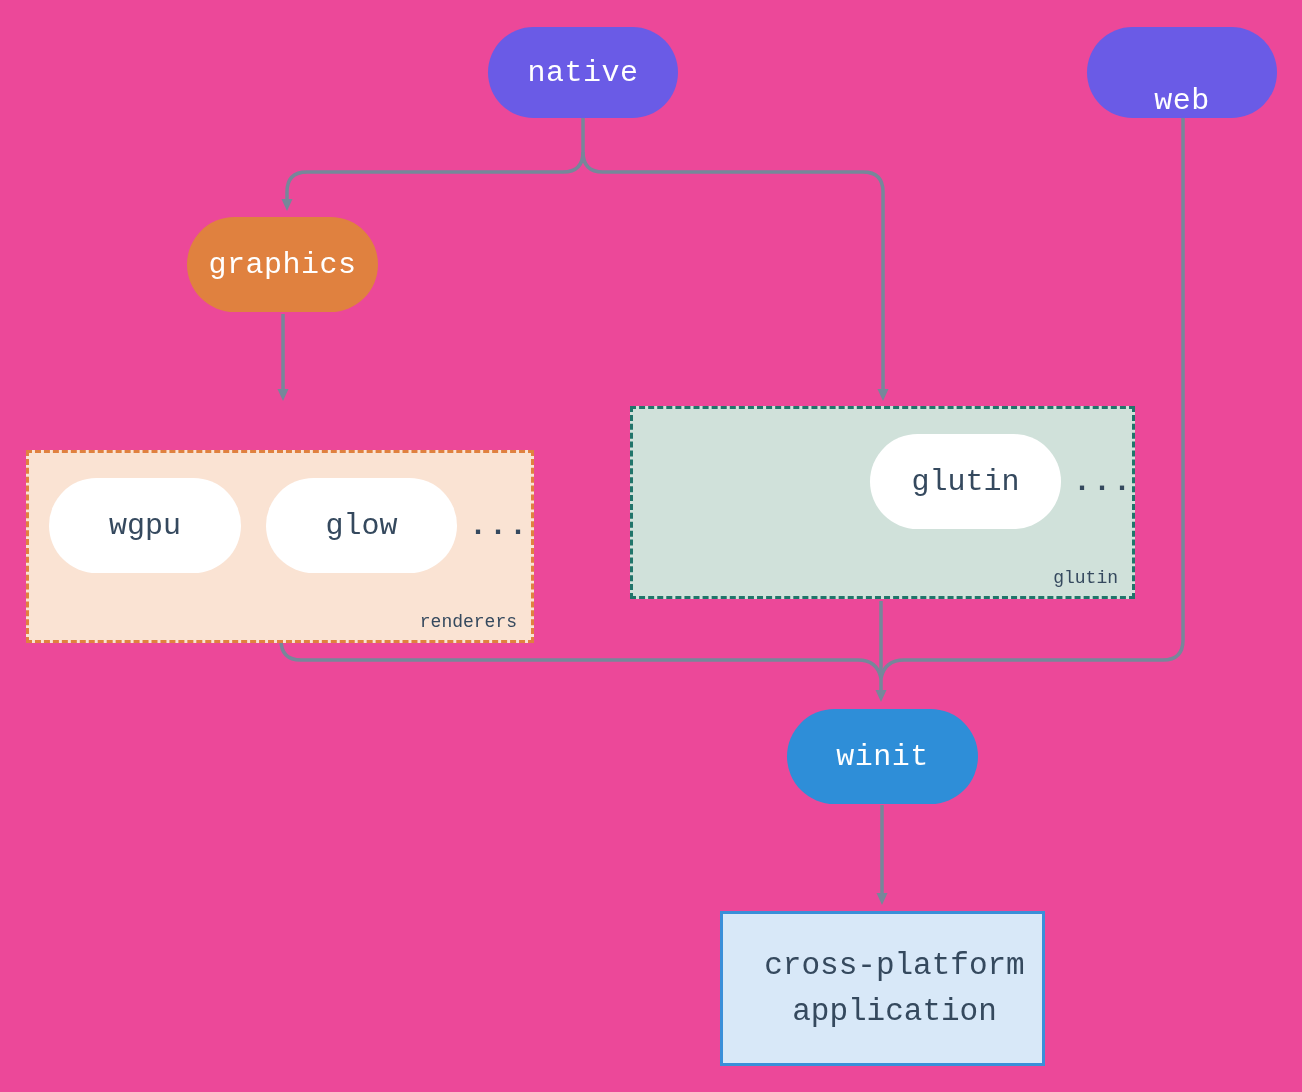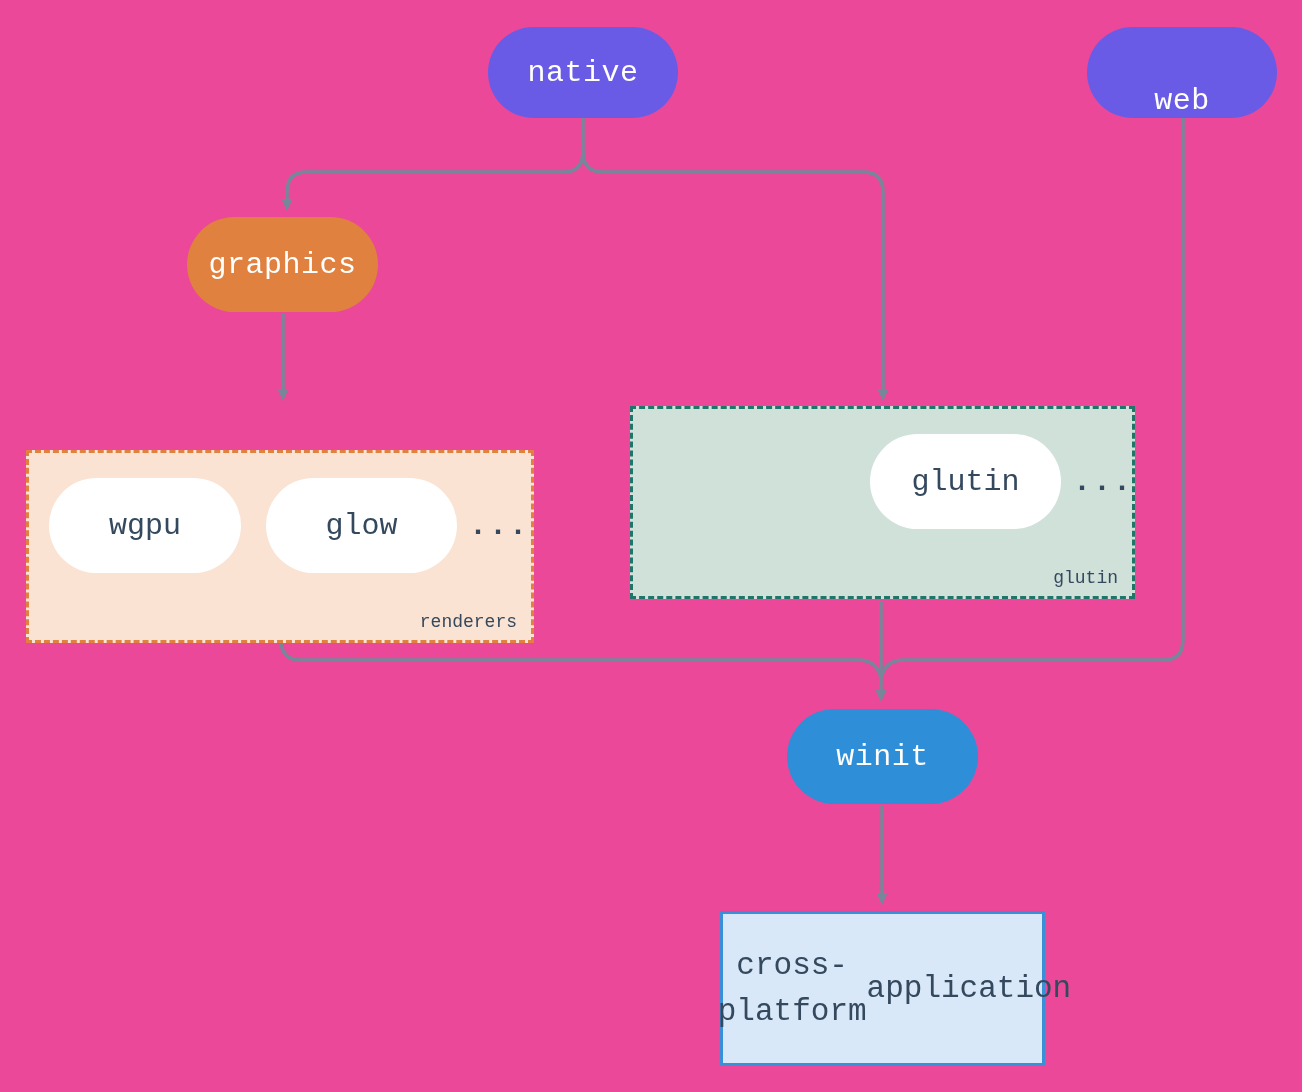--- a/index.html
+++ b/index.html
@@ -92,21 +92,21 @@
   .app-box {
     position: absolute;
     left: 720px;
     top: 911px;
     width: 325px;
     height: 155px;
     box-sizing: border-box;
     background: #d8e8f8;
     border: 3px solid #3a8fd9;
     display: flex;
-    flex-direction: row;
+    flex-direction: column;
     align-items: center;
     justify-content: center;
     color: #35495e;
     font-size: 31px;
     line-height: 46px;
     text-align: center;
     padding-left: 24px;
   }
 </style>
 </head>

